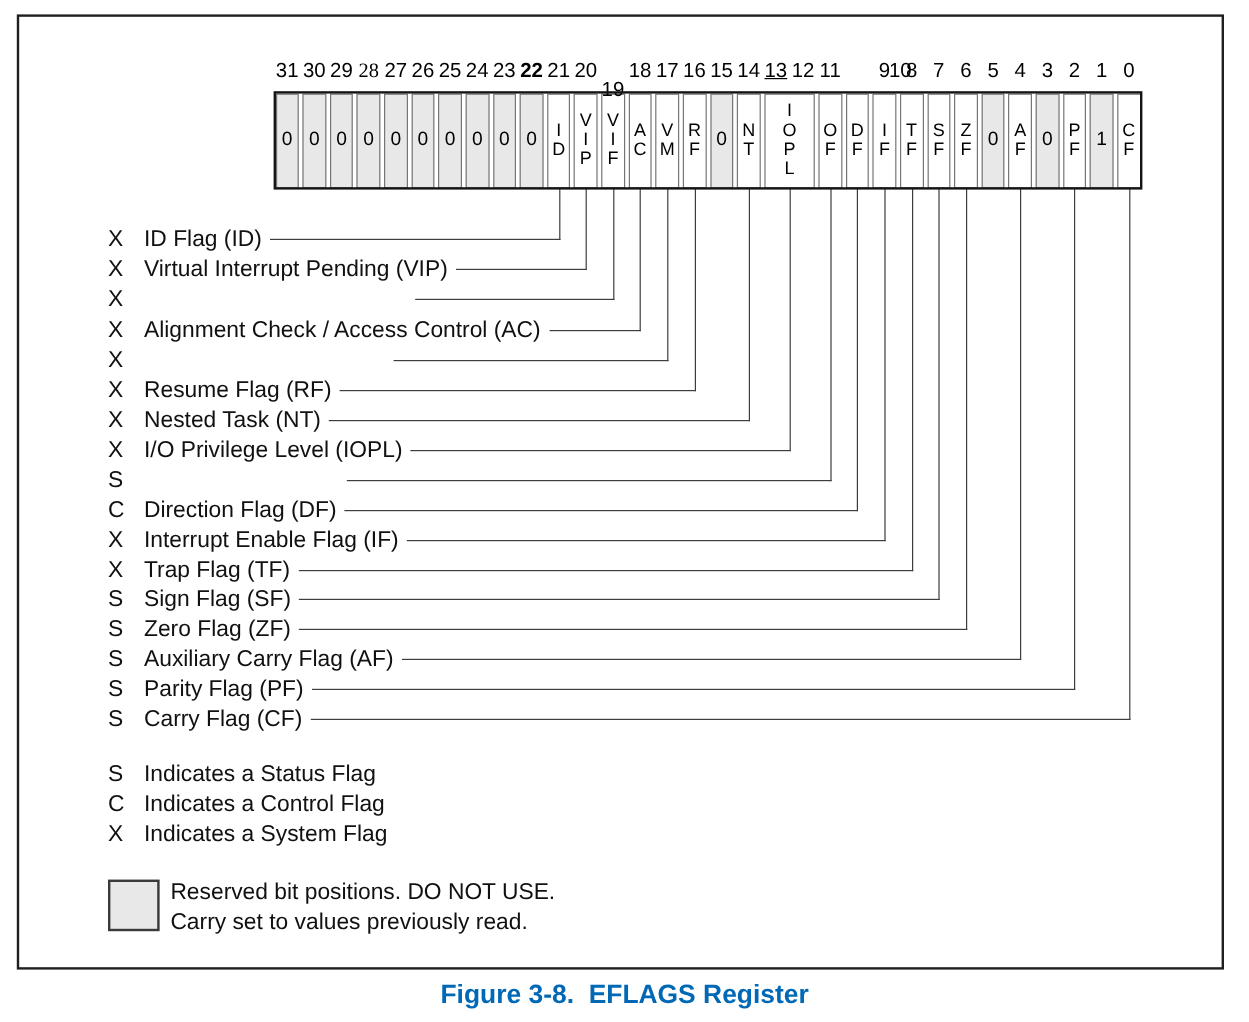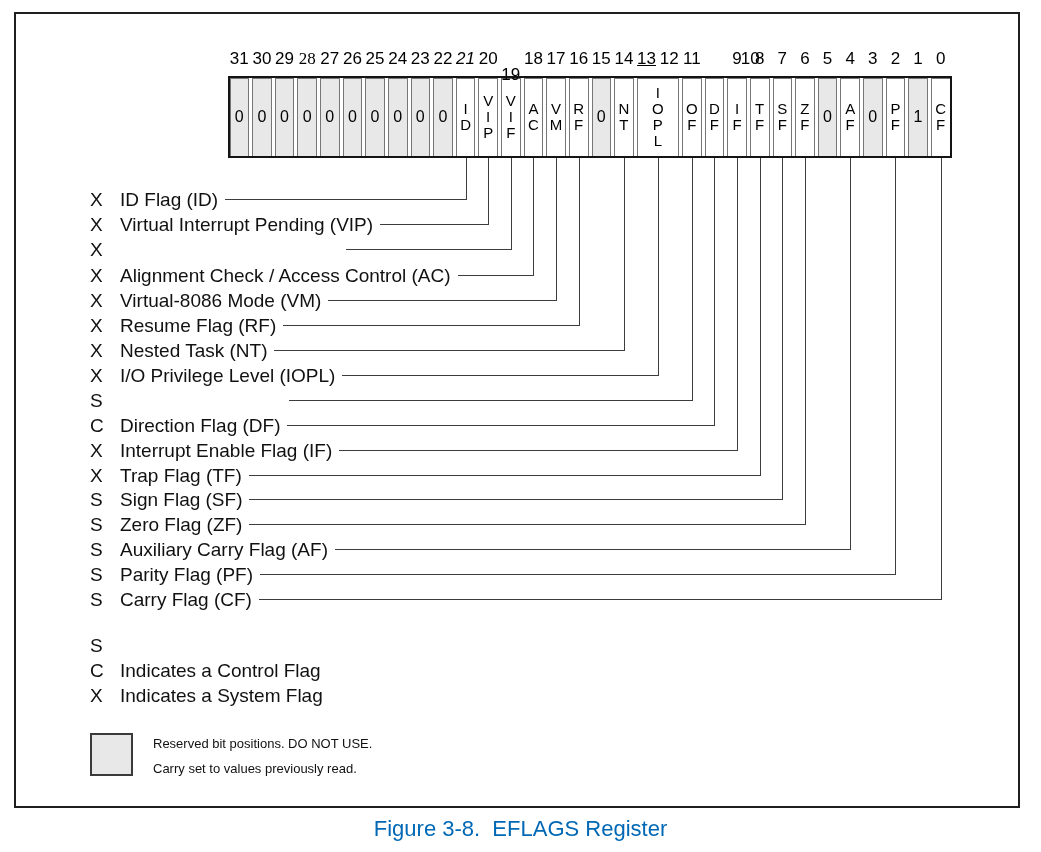--- a/index.html
+++ b/index.html
@@ -33,24 +33,24 @@
   .flag-symbol,.legend-symbol{
     position:absolute;left:90px;top:0;font-size:19px;line-height:22px;white-space:pre;
   }
   .flag-text,.legend-text{
     position:absolute;left:120px;top:0;font-size:19px;line-height:22px;white-space:pre;
   }
   .reserved-box{
     left:90px;top:733px;width:43px;height:43px;background:#e8e8e8;
     border:2px solid #3a3a3a;box-sizing:border-box;z-index:2;
   }
-  .note-line{left:153px;font-size:13px;line-height:22px;white-space:pre;z-index:2;}
+  .note-line{left:142px;font-size:19px;line-height:22px;white-space:pre;z-index:2;}
   .caption{
     left:0;width:1041px;top:816px;text-align:center;
-    font-weight:normal;font-size:22px;color:#0068b5;white-space:pre;z-index:3;
+    font-weight:bold;font-size:22px;color:#0068b5;white-space:pre;z-index:3;
   }
   .watermark{
     left:697px;top:801px;font-size:36px;color:#e3e3e3;
     letter-spacing:2px;white-space:pre;z-index:1;
   }
 </style>
 </head>
 <body>
 
 <div class="canvas" id="canvas">
@@ -60,22 +60,22 @@
   <div id="bitgrid">
       <div class="abs bitnum" style="left: 228px; width: 22.625px;">31</div>
       <div class="abs bitnum" style="left: 250.625px; width: 22.625px;">30</div>
       <div class="abs bitnum" style="left: 273.25px; width: 22.625px;">29</div>
       <div class="abs bitnum" style="left: 295.875px; width: 22.625px; font-family: Liberation Serif, serif;">28</div>
       <div class="abs bitnum" style="left: 318.5px; width: 22.625px;">27</div>
       <div class="abs bitnum" style="left: 341.125px; width: 22.625px;">26</div>
       <div class="abs bitnum" style="left: 363.75px; width: 22.625px;">25</div>
       <div class="abs bitnum" style="left: 386.375px; width: 22.625px;">24</div>
       <div class="abs bitnum" style="left: 409px; width: 22.625px;">23</div>
-      <div class="abs bitnum" style="left: 431.625px; width: 22.625px;">22</div>
-      <div class="abs bitnum" style="left: 454.25px; width: 22.625px; font-style: italic;">21</div>
+      <div class="abs bitnum" style="left: 431.625px; width: 22.625px; font-weight: bold;">22</div>
+      <div class="abs bitnum" style="left: 454.25px; width: 22.625px;">21</div>
       <div class="abs bitnum" style="left: 476.875px; width: 22.625px;">20</div>
       <div class="abs bitnum" style="left: 499.5px; width: 22.625px; margin-top: 16px;">19</div>
       <div class="abs bitnum" style="left: 522.125px; width: 22.625px;">18</div>
       <div class="abs bitnum" style="left: 544.75px; width: 22.625px;">17</div>
       <div class="abs bitnum" style="left: 567.375px; width: 22.625px;">16</div>
       <div class="abs bitnum" style="left: 590px; width: 22.625px; text-align: center;">15</div>
       <div class="abs bitnum" style="left: 612.625px; width: 22.625px;">14</div>
       <div class="abs bitnum" style="left: 635.25px; width: 22.625px; text-decoration: underline;">13</div>
       <div class="abs bitnum" style="left: 657.875px; width: 22.625px;">12</div>
       <div class="abs bitnum" style="left: 680.5px; width: 22.625px;">11</div>
@@ -170,21 +170,20 @@
       </div>
       <div class="abs flag-row" style="left: 0px; top: 239px; width: 1041px;">
         <span class="flag-symbol">X</span>
       </div>
       <div class="abs flag-row" style="left: 0px; top: 265px; width: 1041px;">
         <span class="flag-symbol">X</span>
         <span class="flag-text">Alignment Check / Access Control (AC)</span>
       </div>
       <div class="abs flag-row" style="left: 0px; top: 290px; width: 1041px;">
         <span class="flag-symbol">X</span>
-        <span class="flag-text">Virtual-8086 Mode (VM)</span>
       </div>
       <div class="abs flag-row" style="left: 0px; top: 315px; width: 1041px;">
         <span class="flag-symbol">X</span>
         <span class="flag-text">Resume Flag (RF)</span>
       </div>
       <div class="abs flag-row" style="left: 0px; top: 340px; width: 1041px;">
         <span class="flag-symbol">X</span>
         <span class="flag-text">Nested Task (NT)</span>
       </div>
       <div class="abs flag-row" style="left: 0px; top: 365px; width: 1041px;">
@@ -223,20 +222,21 @@
         <span class="flag-text">Parity Flag (PF)</span>
       </div>
       <div class="abs flag-row" style="left: 0px; top: 589px; width: 1041px;">
         <span class="flag-symbol">S</span>
         <span class="flag-text">Carry Flag (CF)</span>
       </div>
     </div>
   <div id="legend">
       <div class="abs legend-row" style="left: 0px; top: 635px; width: 600px;">
         <span class="legend-symbol">S</span>
+        <span class="legend-text">Indicates a Status Flag</span>
       </div>
       <div class="abs legend-row" style="left: 0px; top: 660px; width: 600px;">
         <span class="legend-symbol">C</span>
         <span class="legend-text">Indicates a Control Flag</span>
       </div>
       <div class="abs legend-row" style="left: 0px; top: 685px; width: 600px;">
         <span class="legend-symbol">X</span>
         <span class="legend-text">Indicates a System Flag</span>
       </div>
     </div>

